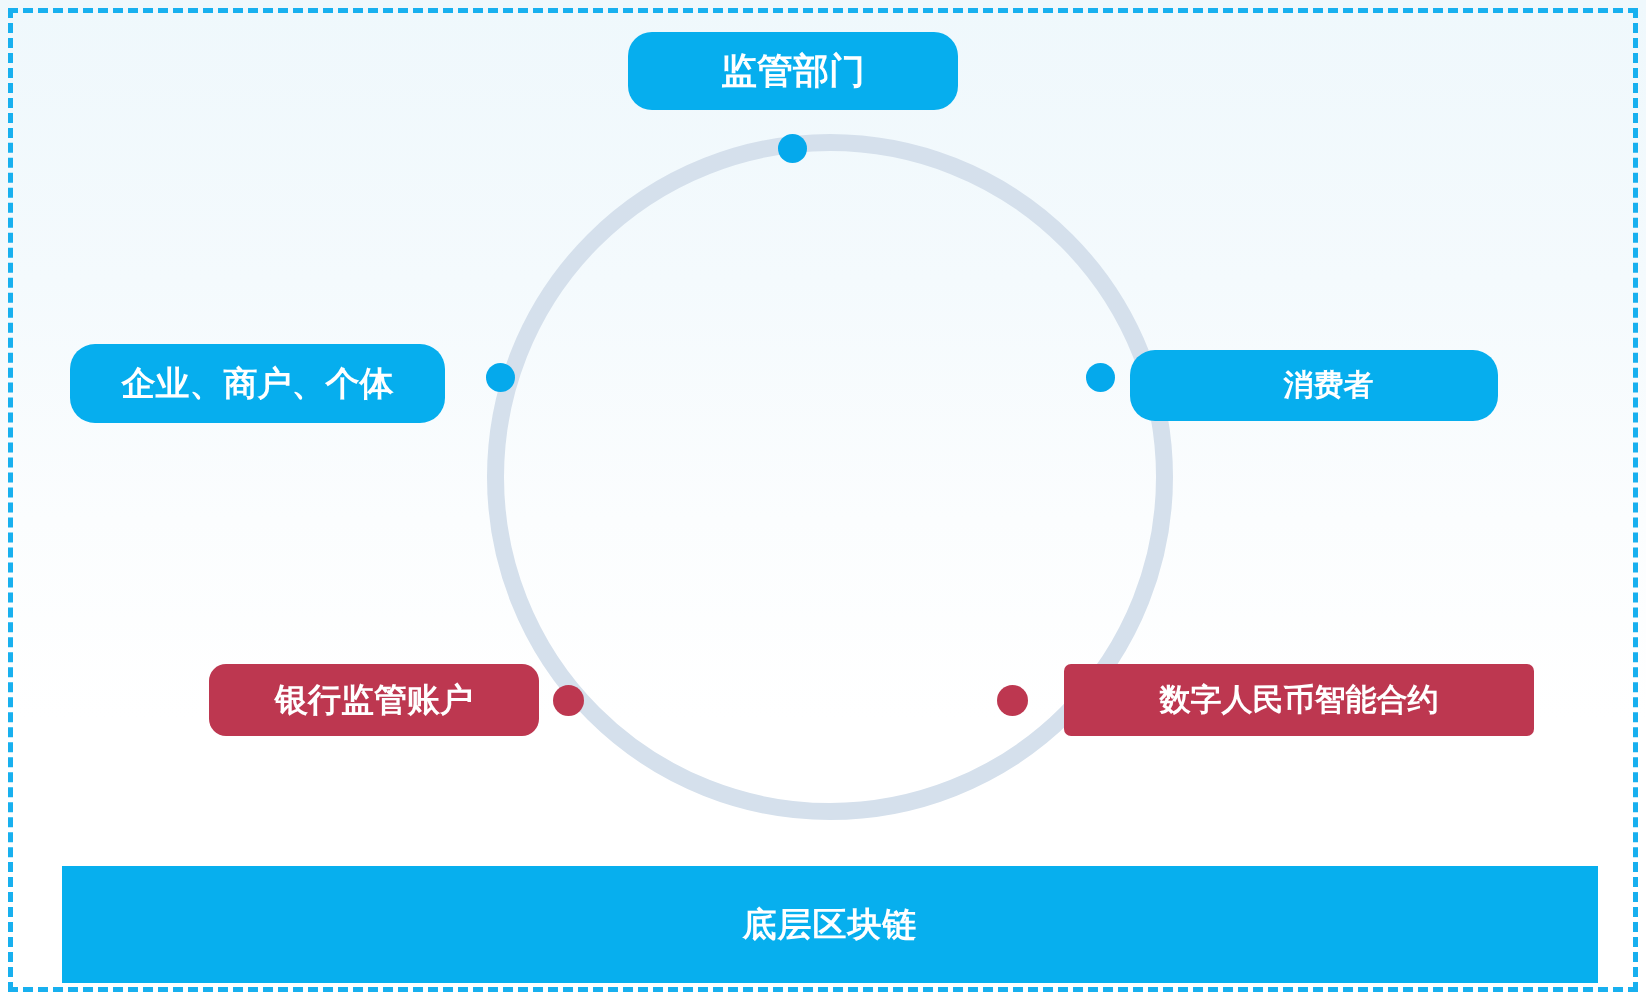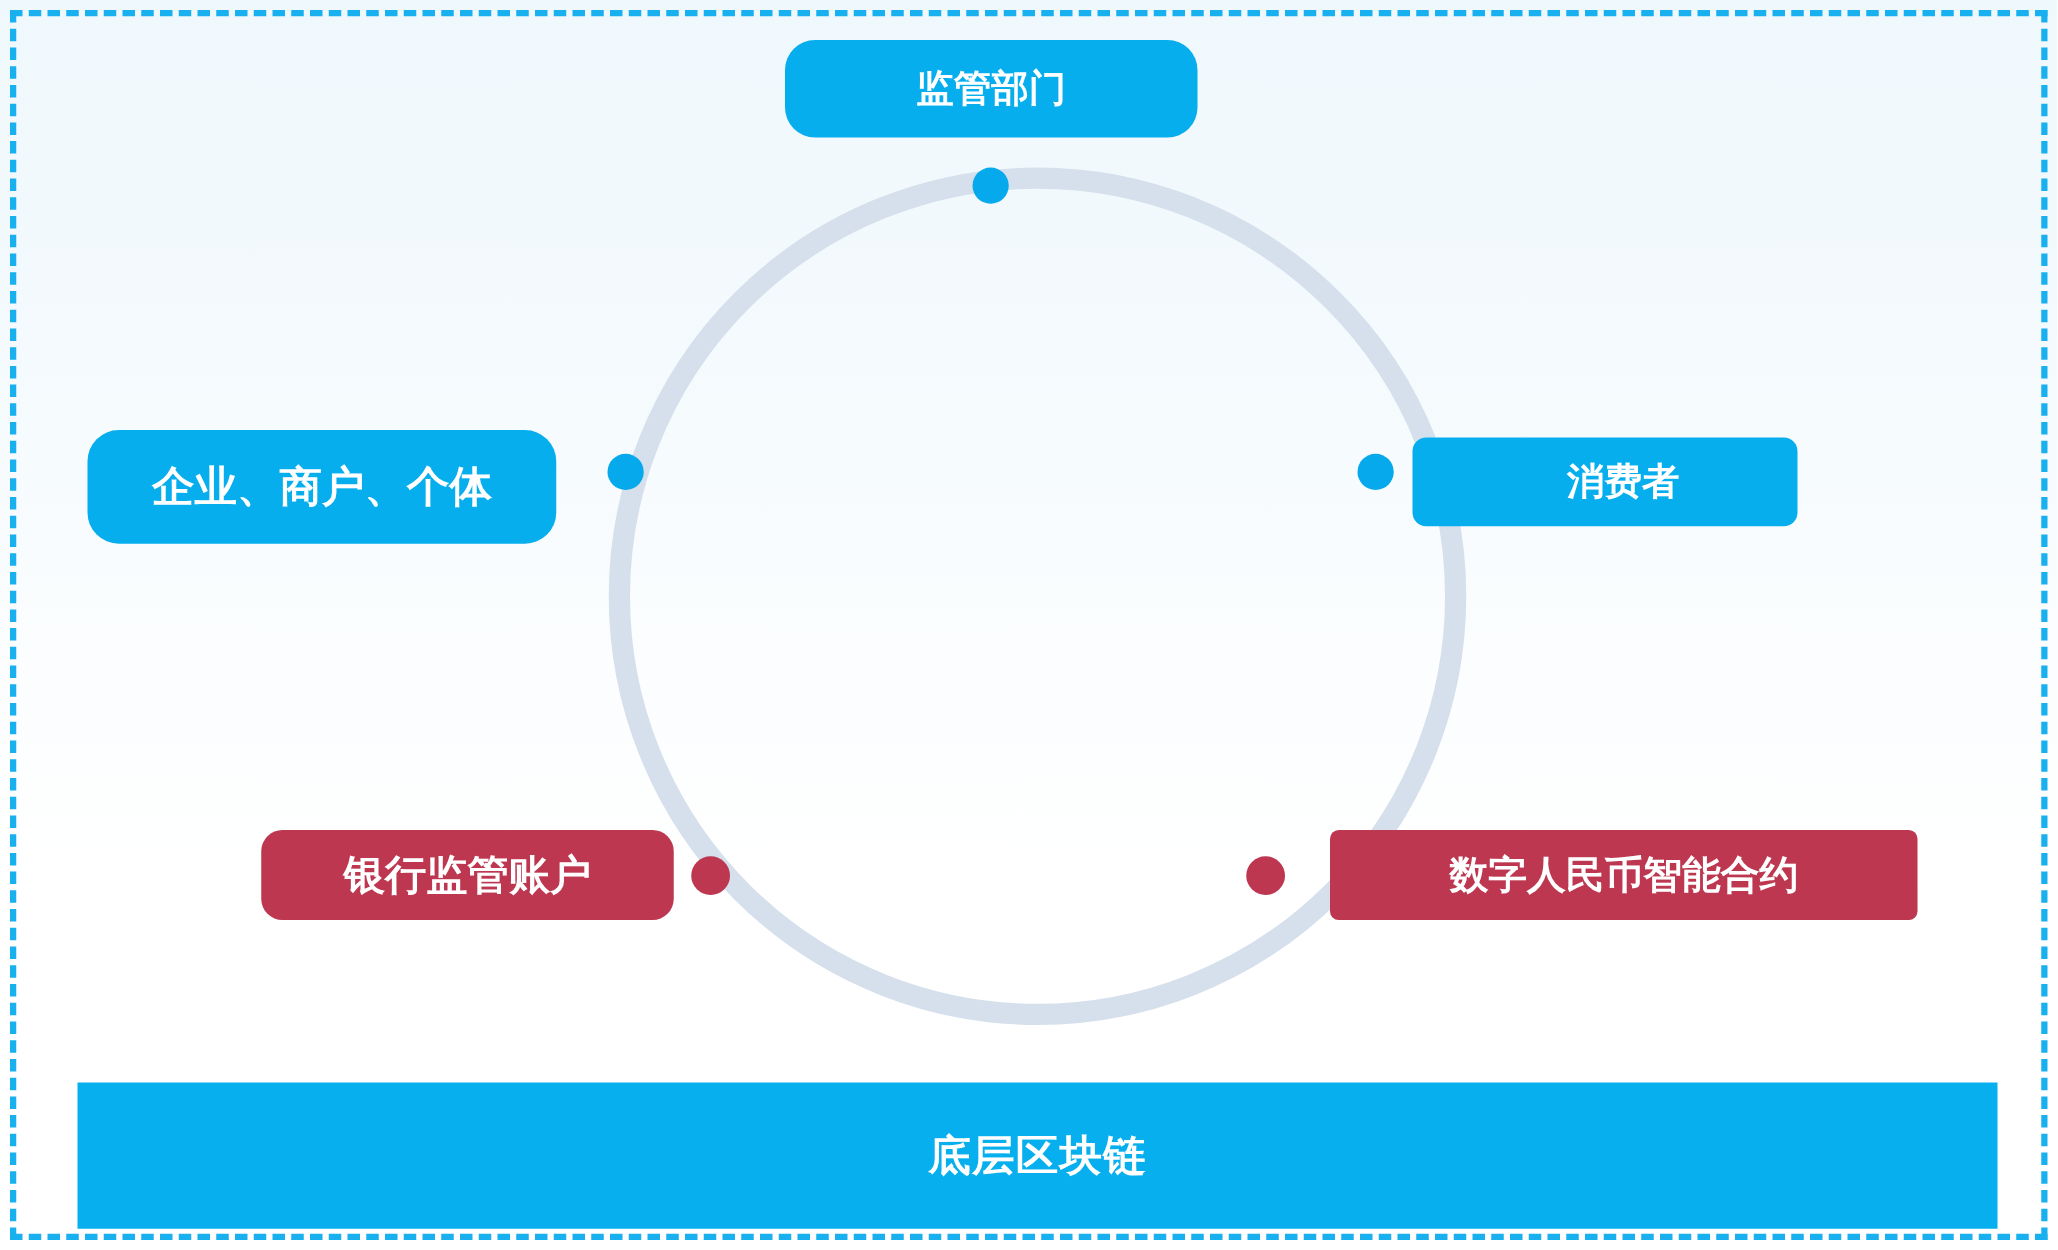--- a/index.html
+++ b/index.html
@@ -85,34 +85,34 @@
     border-radius: 22px;
     box-sizing: border-box;
     white-space: nowrap;
   }
   .pill.blue { background: #06aeee; }
   .pill.red  { background: #bd3750; margin-left: 12px; }
 
   #node-regulator {
     left: 628px;  top: 32px;
     width: 330px; height: 78px;
-    font-size: 30px;
+    font-size: 36px;
     border-radius: 24px;
   }
   #node-business {
     left: 70px;   top: 344px;
-    width: 375px; height: 91px;
+    width: 375px; height: 79px;
     font-size: 34px;
     border-radius: 25px;
   }
   #node-consumer {
     left: 1130px; top: 350px;
-    width: 308px; height: 71px;
+    width: 368px; height: 71px;
     font-size: 30px;
-    border-radius: 11px;
+    border-radius: 25px;
     padding-left: 29px;
   }
   #node-bank {
     left: 197px;  top: 664px;
     width: 330px; height: 72px;
     font-size: 33px;
     border-radius: 17px;
   }
   #node-smart-contract {
     left: 1052px; top: 664px;

